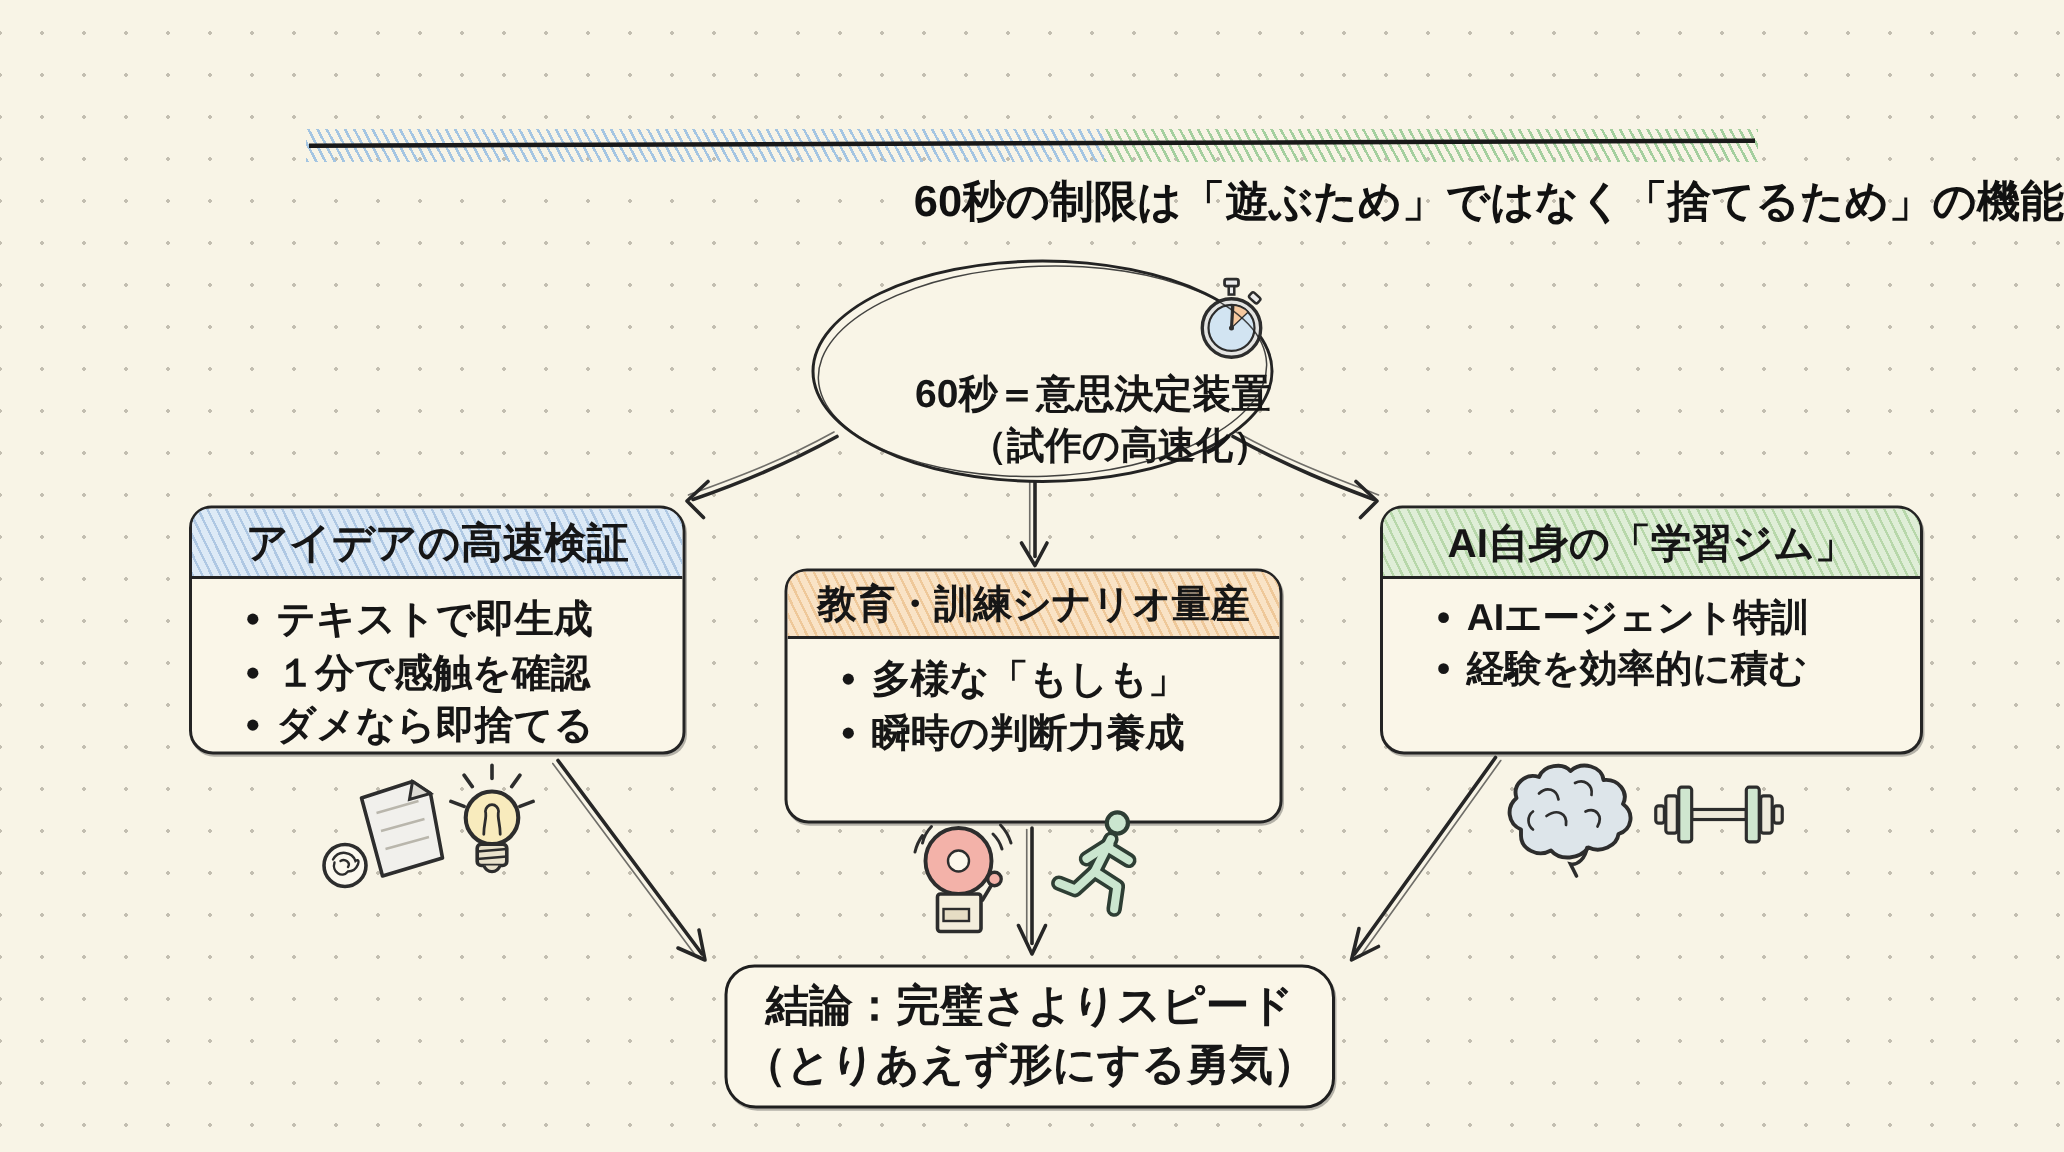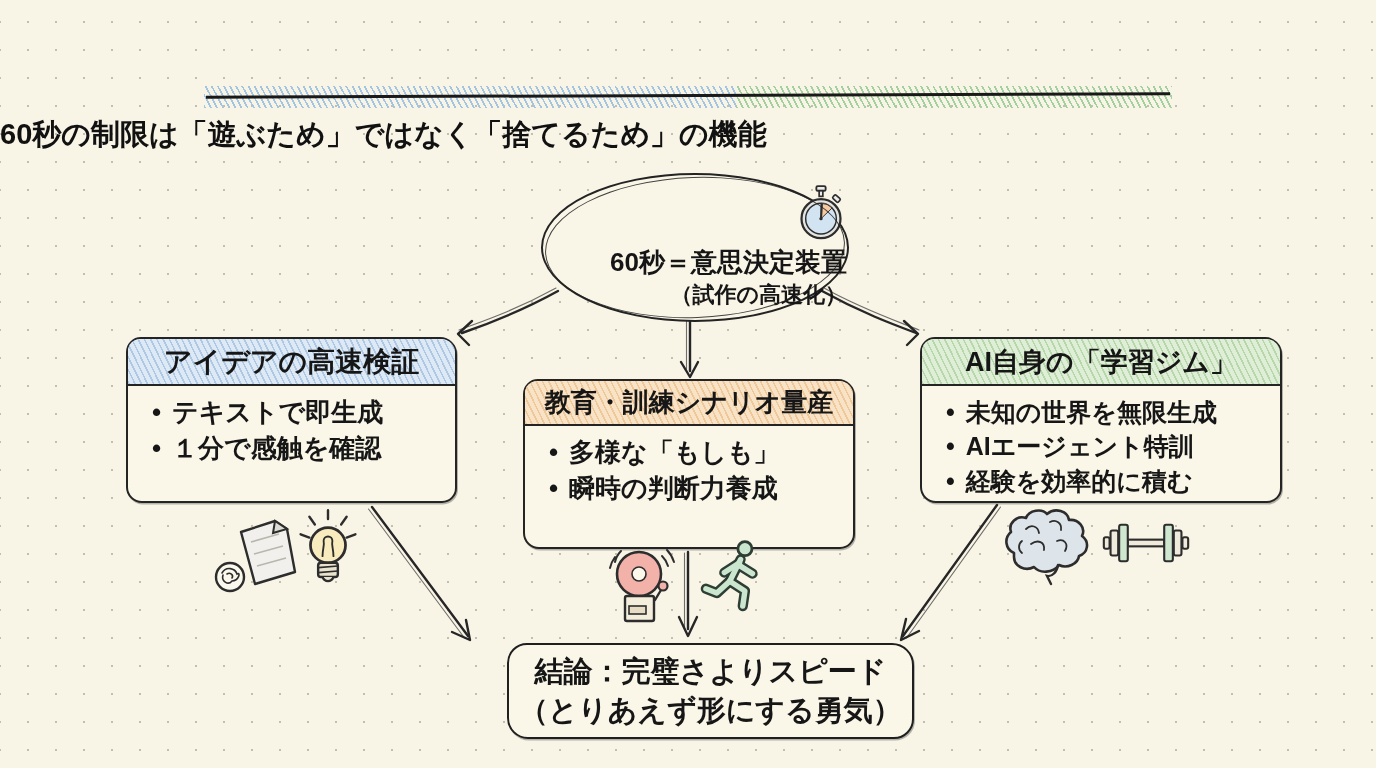--- a/index.html
+++ b/index.html
@@ -20,70 +20,69 @@
   }
 
   .underline { position:absolute; left:204px; top:86px; width:968px; height:22px; }
   .ul-stripes { position:absolute; inset:0; display:flex; }
   .ul-blue  { width:55%; height:100%; background:repeating-linear-gradient(62deg, #a4c5e2 0 1.7px, transparent 1.7px 5.4px); }
   .ul-green { width:45%; height:100%; background:repeating-linear-gradient(62deg, #a4cf9e 0 1.7px, transparent 1.7px 5.4px); }
   .ul-line  { position:absolute; left:2px; right:2px; top:8px; height:3px; background:#191919; transform:rotate(-0.2deg); }
 
   .page-subtitle {
     position:absolute; top:115px; left:0; right:0; margin:0;
-    text-align:left; font-size:29px; font-weight:bold; color:#111;
+    text-align:right; font-size:29px; font-weight:bold; color:#111;padding-left:48px;
   }
 
   .overlay { position:absolute; left:0; top:0; width:1376px; height:768px; z-index:1; }
   .arr  { stroke:#262626; stroke-width:2.4; fill:none; stroke-linecap:round; stroke-linejoin:round; }
   .arr2 { stroke:#262626; stroke-width:1.1; fill:none; stroke-linecap:round; opacity:.65; }
 
   .center-node {
     position:absolute; left:541px; top:173px; width:308px; height:149px; z-index:2;
     background:#f9f5e7; border:2.6px solid #232323; border-radius:50%;
     display:flex; flex-direction:column; align-items:flex-end; padding-top:9px;
   }
   .center-node::before {
     content:""; position:absolute; inset:2px; border:1.4px solid rgba(35,35,35,.85);
     border-radius:50%; transform:rotate(-2deg);
   }
   .center-line1 { font-size:26px; font-weight:bold; margin-top:1px; }
-  .center-line2 { font-size:22px; font-weight:bold; }
+  .center-line2 { font-size:25px; font-weight:bold; }
 
   .box {
     position:absolute; z-index:2; background:#faf6e8;
     border:2.7px solid #242424; border-radius:15px 17px 15px 16px;
     box-shadow:1px 1.5px 0 rgba(36,36,36,.32);
   }
   .hdr {
     display:flex; align-items:center; justify-content:center;
     font-weight:bold; border-bottom:2.6px solid #242424; border-radius:12px 14px 0 0;text-align:center;
   }
   .hdr-blue   { background-color:#ddeaf6; background-image:repeating-linear-gradient(64deg, rgba(118,158,204,.45) 0 1.6px, transparent 1.6px 5.6px); }
   .hdr-orange { background-color:#f9e3c6; background-image:repeating-linear-gradient(64deg, rgba(224,163,92,.42) 0 1.6px, transparent 1.6px 5.6px); }
   .hdr-green  { background-color:#dfeed7; background-image:repeating-linear-gradient(64deg, rgba(128,184,108,.42) 0 1.6px, transparent 1.6px 5.6px); }
-  .box ul { list-style:none; margin:9px 0 0 0; padding:0 8px 0 24px; }
+  .box ul { list-style:none; margin:9px 0 0 12px; padding:0 8px 0 24px; }
   .box li { font-size:26px; font-weight:bold; line-height:1.37; white-space:nowrap; }
   .box li::before { content:"•"; margin-right:11px; }
 
   #box-left  { left:126px; top:337px; width:331px; height:166px; }
   #box-left .hdr { height:47px; font-size:28px; }
   #box-mid   { left:523px; top:379px; width:332px; height:170px; }
   #box-mid .hdr { height:45px; font-size:26px; }
   #box-right { left:920px; top:337px; width:362px; height:166px; }
   #box-right .hdr { height:47px; font-size:27px; }
   #box-right li { font-size:25px; }
 
   .conclusion {
     position:absolute; left:483px; top:643px; width:407px; height:96px; z-index:2;
     background:#faf6e8; border:2.9px solid #1f1f1f; border-radius:20px 22px 20px 21px;
     display:flex; flex-direction:column; align-items:center; justify-content:center;
     font-size:29px; font-weight:bold; line-height:1.36;
     box-shadow:1px 1.5px 0 rgba(36,36,36,.32);
-    margin-left:24px;
   }
 
   .icon { position:absolute; z-index:2; }
 </style>
 </head>
 <body>
 
 <div class="stage">
 
   <svg class="overlay" viewBox="0 0 1376 768">
@@ -135,35 +134,35 @@
     </svg>
     <div class="center-line1">60秒＝意思決定装置</div>
     <div class="center-line2">（試作の高速化）</div>
   </div>
 
   <div class="box" id="box-left">
     <div class="hdr hdr-blue">アイデアの高速検証</div>
     <ul>
       <li>テキストで即生成</li>
       <li>１分で感触を確認</li>
+      <li>ダメなら即捨てる</li>
     </ul>
   </div>
 
   <div class="box" id="box-mid">
     <div class="hdr hdr-orange">教育・訓練シナリオ量産</div>
     <ul>
       <li>多様な「もしも」</li>
       <li>瞬時の判断力養成</li>
     </ul>
   </div>
 
   <div class="box" id="box-right">
     <div class="hdr hdr-green">AI自身の「学習ジム」</div>
     <ul>
-      <li>未知の世界を無限生成</li>
       <li>AIエージェント特訓</li>
       <li>経験を効率的に積む</li>
     </ul>
   </div>
 
   <svg class="icon" style="left:213px; top:514px;" width="92" height="88" viewBox="0 0 92 88">
     <path d="M28,18 L62,7 L74,15 L82,58 L42,70 Z" fill="#f1f0ec" stroke="#2d2d2d" stroke-width="2.4" stroke-linejoin="round"></path>
     <path d="M62,7 L74,15 L60,19 Z" fill="#dddbd4" stroke="#2d2d2d" stroke-width="2"></path>
     <path d="M38,28 L66,20 M41,40 L70,32 M44,52 L73,44" stroke="#b9b6ac" stroke-width="1.6"></path>
     <circle cx="17" cy="63" r="14" fill="#fbf8ee" stroke="#2d2d2d" stroke-width="2.4"></circle>

